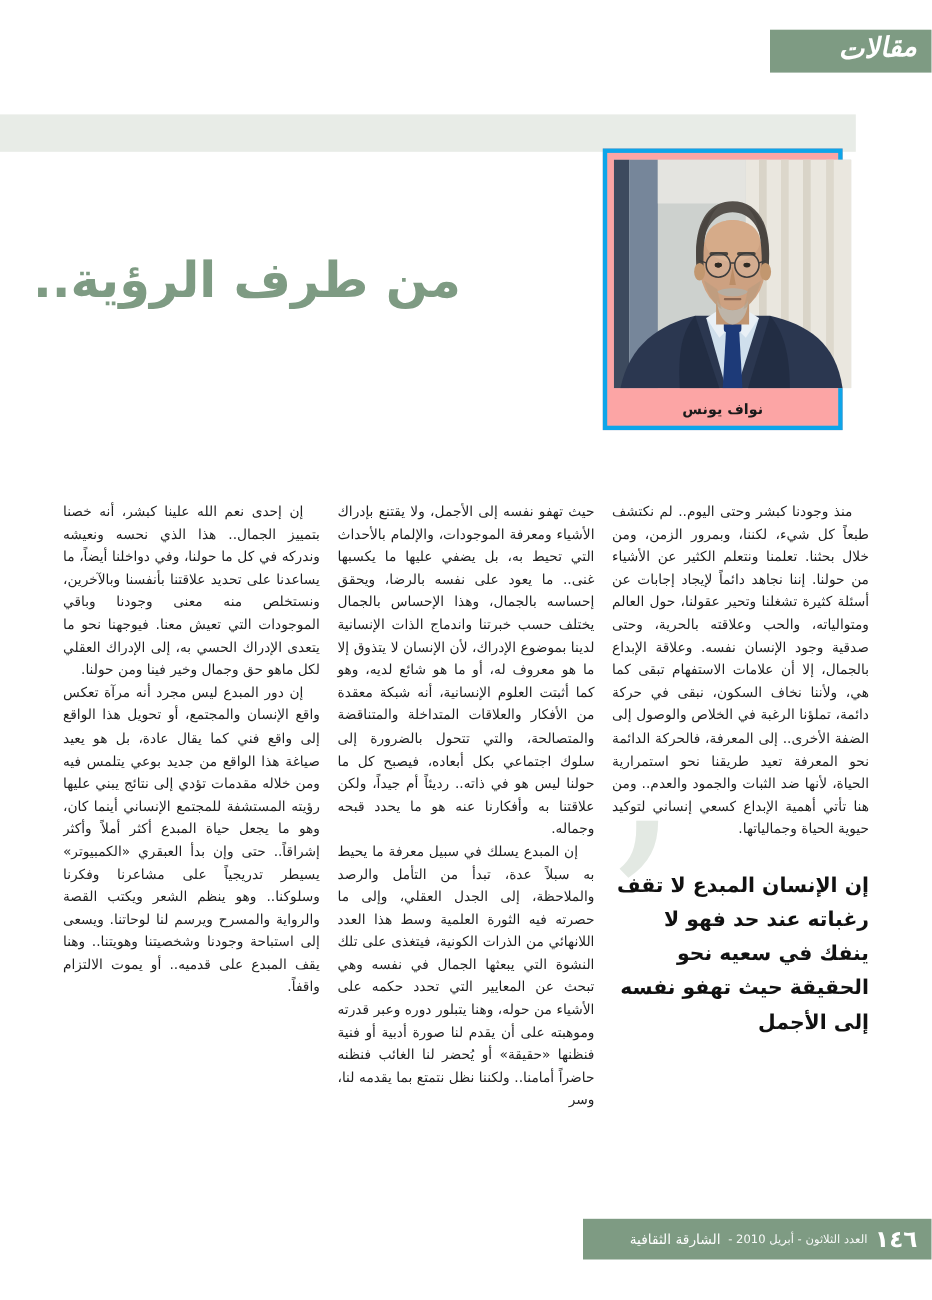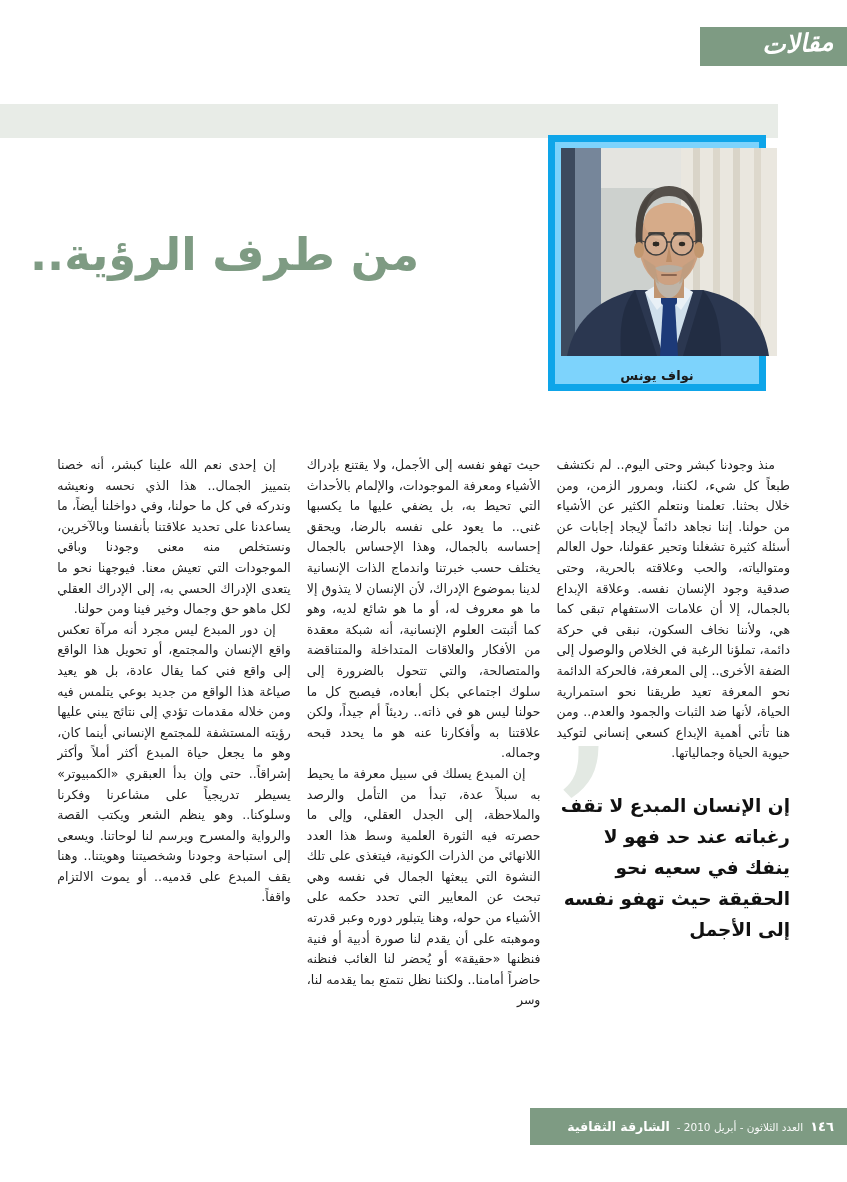--- a/index.html
+++ b/index.html
@@ -24,21 +24,21 @@
     font-size:25px;font-weight:bold;direction:rtl;white-space:nowrap;}
   .gray-band{position:absolute;top:104px;left:0;width:778px;height:34px;
     background:var(--band-gray);}
 
   
   .article-title{position:absolute;top:228px;right:428px;color:var(--accent-green);
     font-size:45px;font-weight:bold;direction:rtl;white-space:nowrap;}
 
   
   .photo-card{position:absolute;top:135px;left:548px;width:218px;height:256px;
-    background:#7dd3fc;border:7px solid #0ea5e9;padding:6px 6px 0 6px;}
+    background:#fca5a5;border:4px solid #0ea5e9;padding:6px 6px 0 6px;}
   .photo-card svg{display:block;width:216px;height:208px;}
   .photo-caption{height:38px;display:flex;align-items:center;justify-content:center;
     font-size:13px;font-weight:bold;color:#1a1a1a;direction:rtl;}
 
   
   .columns{position:absolute;top:455px;left:57px;width:733px;height:652px;
     display:flex;gap:16px;direction:rtl;overflow:hidden;}
   .col{width:233.6px;direction:rtl;}
   .col p{font-size:12.5px;line-height:20.6px;color:var(--text-dark);
     text-align:justify;text-indent:15px;}
@@ -48,23 +48,23 @@
   .pull-quote{position:relative;margin-top:16px;padding-top:10px;}
   .quote-mark{position:absolute;top:-58px;left:-8px;font-size:210px;line-height:1;
     color:var(--quote-mark);font-family:"DejaVu Serif",serif;z-index:0;user-select:none;}
   .pull-quote-text{position:relative;z-index:1;font-size:18.5px;font-weight:bold;
     line-height:31px;color:#111111;text-align:right;direction:rtl;}
 
   
   .footer-bar{position:absolute;top:1108px;left:530px;width:317px;height:37px;
     background:var(--accent-green);display:flex;align-items:center;direction:rtl;
     padding:0 13px 0 10px;color:#ffffff;gap:7px;}
-  .footer-pageno{font-size:13px;font-weight:bold;}
+  .footer-pageno{font-size:21px;font-weight:bold;}
   .footer-issue{font-size:10.5px;opacity:.95;}
-  .footer-logo{font-size:12.5px;font-weight:bold;letter-spacing:0;}
+  .footer-logo{font-size:12.5px;font-weight:normal;letter-spacing:0;}
 </style>
 </head>
 <body>
 
 <div class="page">
 
   <div class="corner-band">
     <span class="corner-label">مقالات</span>
   </div>
 

